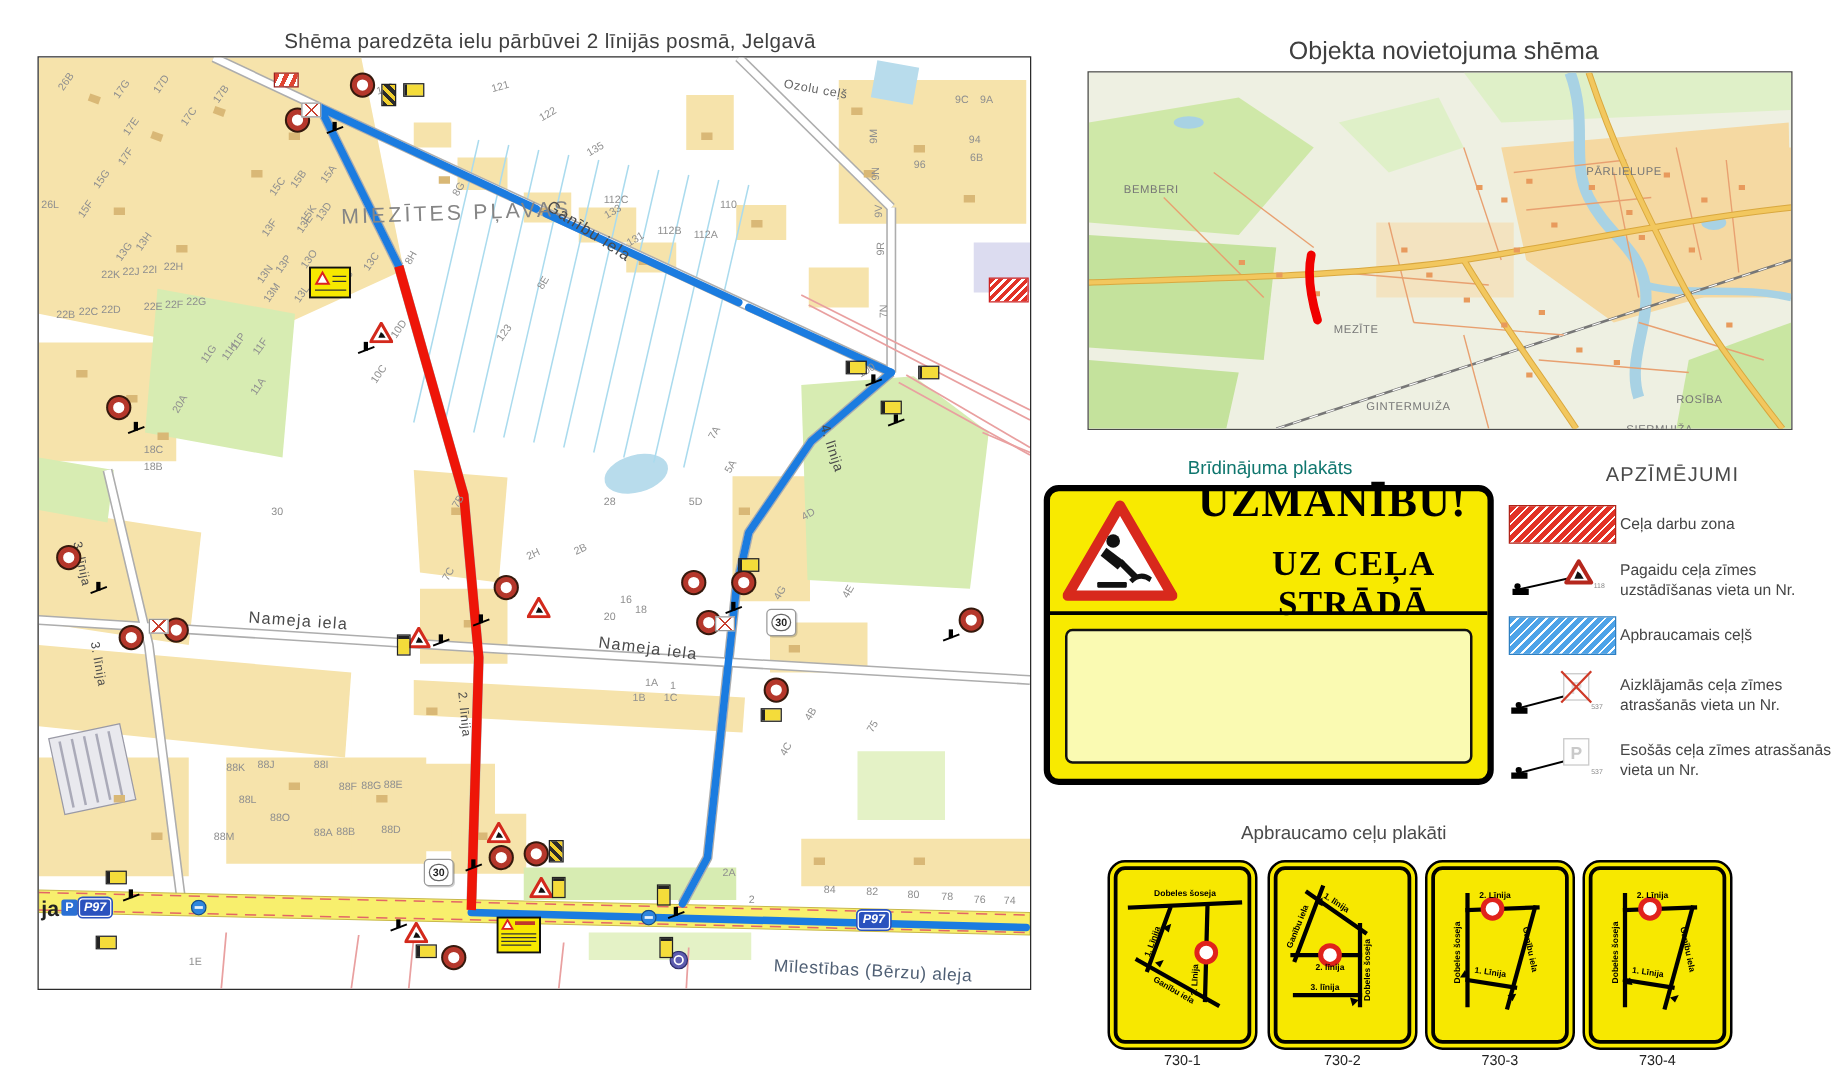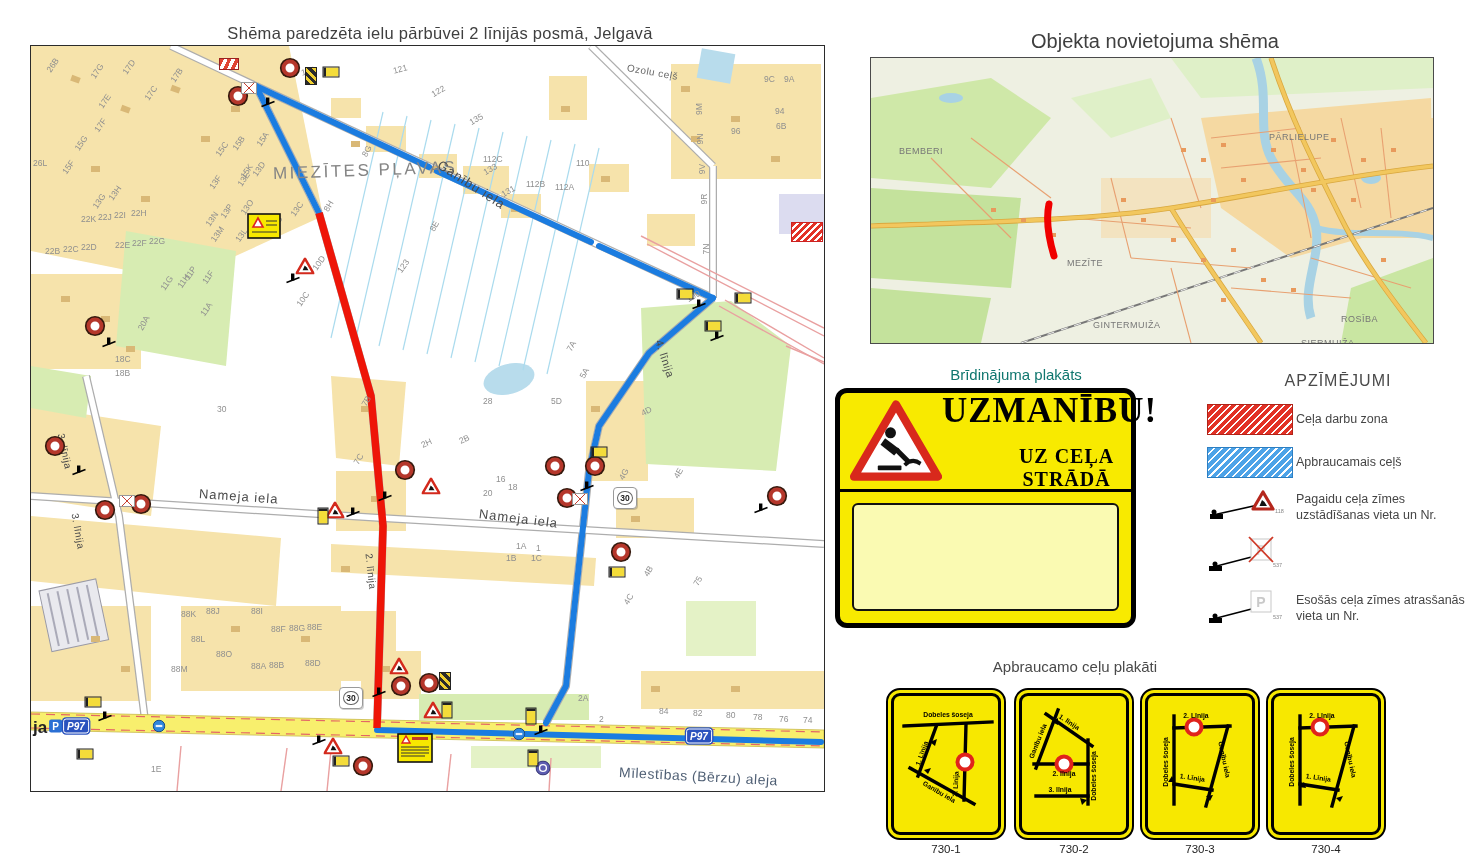--- a/index.html
+++ b/index.html
@@ -46,28 +46,28 @@
   .parkp{display:inline-flex;align-items:center;}
 
   
   #inset{position:absolute;left:870px;top:57px;width:562px;height:285px;border:1.5px solid #4a4a4a;
          background:#eef0e2;overflow:hidden;}
   #inset svg{position:absolute;left:0;top:0;}
   #inset-overlay{position:absolute;left:0;top:0;width:100%;height:100%;}
   .inset-label{position:absolute;font-size:9px;color:#777;letter-spacing:.5px;white-space:nowrap;}
 
   
-  #warning-poster{position:absolute;left:835px;top:388px;width:301px;height:240px;background:#f8ea00;
+  #warning-poster{position:absolute;left:835px;top:388px;width:360px;height:240px;background:#f8ea00;
        border:5px solid #000;border-radius:12px;box-sizing:border-box;}
   .wp-head{position:absolute;left:0;top:0;right:0;height:96px;border-bottom:3px solid #000;
        display:flex;align-items:center;}
   .wp-tri{margin-left:10px;flex:0 0 auto;}
   .wp-texts{flex:1;text-align:center;font-family:"Liberation Serif","DejaVu Serif",serif;font-weight:bold;color:#000;}
   .wp-t1{font-size:35px;letter-spacing:1px;}
-  .wp-t2{font-size:20px;margin-top:14px;margin-left:34px;letter-spacing:1px;}
+  .wp-t2{font-size:28px;margin-top:14px;margin-left:34px;letter-spacing:1px;}
   .wp-body{position:absolute;left:12px;right:12px;top:110px;height:104px;background:#fafab2;
        border:2px solid #111;border-radius:6px;}
 
   
   #legend{position:absolute;left:1204px;top:372px;width:268px;}
   #legend h3{margin:0 0 14px 0;text-align:center;font-size:16px;font-weight:normal;color:#4a4a4a;letter-spacing:1px;}
   .l-row{display:flex;align-items:center;margin-bottom:12px;}
   .l-icon{flex:0 0 92px;display:flex;justify-content:center;}
   .l-label{flex:1;font-size:12.5px;color:#454545;line-height:1.3;}
   .sw{width:84px;height:29px;}
@@ -648,49 +648,50 @@
 <div id="legend">
   <h3>APZĪMĒJUMI</h3>
   <div class="l-row">
     <div class="l-icon">
         <div class="sw sw-red"></div>
       </div>
     <div class="l-label">Ceļa darbu zona</div>
   </div>
   <div class="l-row">
     <div class="l-icon">
-        <div class="sw sw-blue"></div>
-      </div>
-    <div class="l-label">Apbraucamais ceļš</div>
-  </div>
-  <div class="l-row">
-    <div class="l-icon">
       <svg width="86" height="34" viewBox="0 0 86 34">
         <rect x="3" y="24" width="13" height="5" fill="#000"></rect>
           <circle cx="7" cy="22" r="2.5" fill="#000"></circle>
         <line x1="6" y1="25" x2="60" y2="13" stroke="#000" stroke-width="1.6"></line>
         <path d="M56 2 L66 19 L46 19 Z" fill="#fff" stroke="#b5271d" stroke-width="3.2" stroke-linejoin="round"></path>
         <path d="M52.5 16l2.5-6 2.5 2 2.5 4z" fill="#111"></path>
         <text x="68" y="23" font-size="5.5" fill="#888">118</text>
       </svg>
     </div>
     <div class="l-label">Pagaidu ceļa zīmes uzstādīšanas vieta un Nr.</div>
+  </div>
+  <div class="l-row">
+    <div class="l-icon">
+        <div class="sw sw-blue"></div>
+      </div>
+    <div class="l-label">Apbraucamais ceļš</div>
   </div>
   <div class="l-row">
     <div class="l-icon">
       <svg width="86" height="40" viewBox="0 0 86 40">
         <rect x="2" y="30" width="13" height="5" fill="#000"></rect>
           <circle cx="8" cy="28" r="2.5" fill="#000"></circle>
         <line x1="6" y1="31" x2="56" y2="18" stroke="#000" stroke-width="1.6"></line>
         <rect x="44" y="3" width="20" height="21" fill="#fefefe" stroke="#c8c8c8"></rect>
         <text x="54" y="19" font-size="14" fill="#dcdcdc" text-anchor="middle" font-weight="bold">P</text>
         <path d="M42 1 L66 26 M66 1 L42 26" stroke="#cf3a28" stroke-width="1.8"></path>
         <text x="66" y="31" font-size="5.5" fill="#888">537</text>
       </svg>
     </div>
+    <div class="l-label">Aizklājamās ceļa zīmes atrasšanās vieta un Nr.</div>
   </div>
   <div class="l-row">
     <div class="l-icon">
       <svg width="86" height="40" viewBox="0 0 86 40">
         <rect x="2" y="30" width="13" height="5" fill="#000"></rect>
           <circle cx="8" cy="28" r="2.5" fill="#000"></circle>
         <line x1="6" y1="31" x2="56" y2="18" stroke="#000" stroke-width="1.6"></line>
         <rect x="44" y="3" width="20" height="21" fill="#fefefe" stroke="#c8c8c8"></rect>
         <text x="54" y="19" font-size="14" fill="#c9c9c9" text-anchor="middle" font-weight="bold">P</text>
         <text x="66" y="31" font-size="5.5" fill="#888">537</text>

